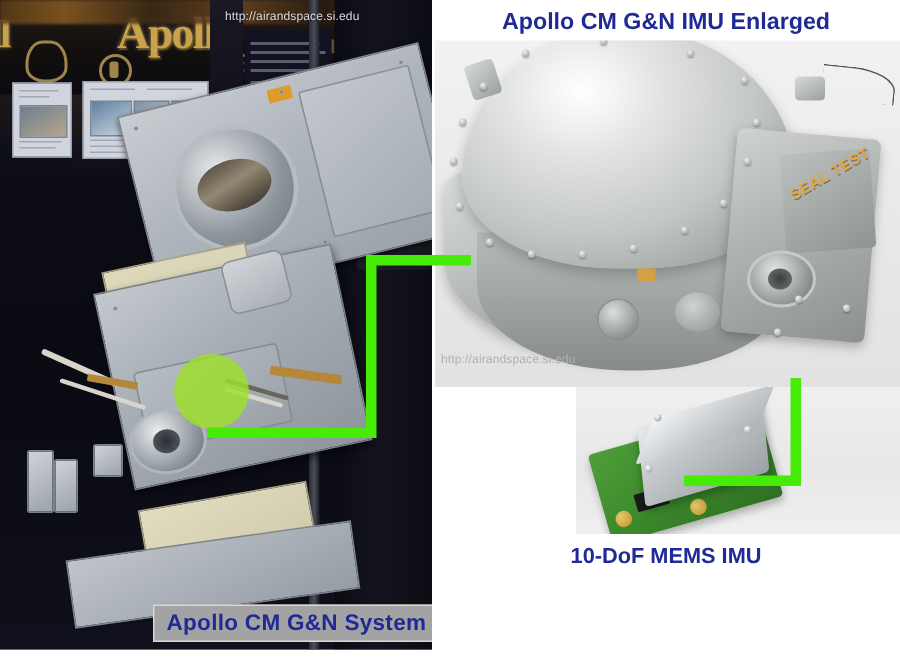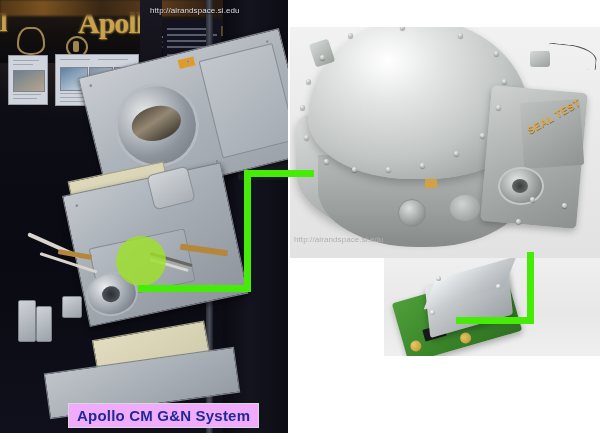--- a/index.html
+++ b/index.html
@@ -126,22 +126,22 @@
 
   
   .wm{
     position:absolute;font-size:8px;letter-spacing:.1px;white-space:nowrap;
     font-family:"Liberation Sans",sans-serif;
   }
   .wm-left{left:150px;top:6px;color:#e9e9ef;opacity:.92;text-shadow:0 1px 1px rgba(0,0,0,.8);}
 
   
   .cap-box{
-    position:absolute;background:#f0abfc;border:1px solid #d8d8d8;
-    color:#1f2a96;font-weight:bold;text-align:center;white-space:nowrap;
+    position:absolute;background:#a3a3a3;border:1px solid #d8d8d8;
+    color:#1f2a96;font-weight:bold;text-align:center;white-space:nowrap;margin-left:34px;
   }
   #caption-left{
     left:68px;top:403px;padding:3px 8px;font-size:15px;letter-spacing:.2px;
   }
   
   .right-col{position:absolute;left:288px;top:0;width:312px;height:439px;background:#fff;}
   #imu-title{
     position:absolute;left:0;top:0;width:312px;height:30px;line-height:30px;
     text-align:center;color:#1f2a96;font-weight:bold;font-size:15.5px;background:#fff;
   }
@@ -341,20 +341,21 @@
     <div class="wire-or" style="left:58px;top:252px;width:34px;height:5px;transform:rotate(10deg);"></div>
     <div class="wire-or" style="left:180px;top:247px;width:48px;height:6px;transform:rotate(8deg);"></div>
 
     <div class="wm wm-left">http://airandspace.si.edu</div>
   </div>
 
   <div class="cap-box" id="caption-left">Apollo CM G&amp;N System</div>
 
   <div class="right-col">
 
+    <div id="imu-title">Apollo CM G&amp;N IMU Enlarged</div>
 
     <div class="photo-imu">
       <div class="imu-flange"></div>
       <div class="imu-lowbody"></div>
       <div class="imu-dome"></div>
 
       <div class="imu-stub"></div>
       <div class="imu-conn"></div>
       <div class="imu-antenna"></div>
 
@@ -401,20 +402,21 @@
       </div>
       <div class="mems-can"></div>
       <div class="mems-top"></div>
       <div class="mems-screw" style="left:52px;top:18px;"></div>
       <div class="mems-screw" style="left:112px;top:26px;"></div>
       <div class="mems-screw" style="left:46px;top:52px;"></div>
       <div class="mems-screw" style="left:106px;top:60px;"></div>
     </div>
 
     <div id="mems-caption">
+      <div>10-DoF MEMS IMU</div>
     </div>
   </div>
 
   <div class="g-circle" style="left:116px;top:236px;width:50px;height:50px;"></div>
 
   <div class="g-line" style="left:244px;top:170px;width:7px;height:122px;"></div>
   <div class="g-line" style="left:138px;top:285px;width:110px;height:7px;"></div>
   <div class="g-line" style="left:244px;top:170px;width:48px;height:7px;"></div>
   <div class="g-line" style="left:292px;top:170px;width:22px;height:7px;"></div>
 

